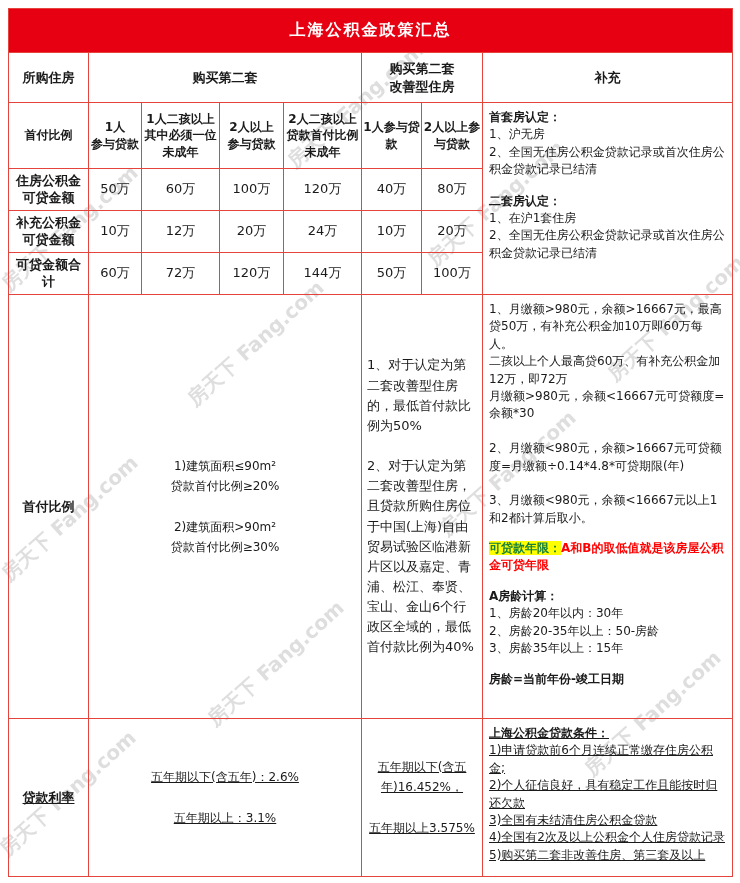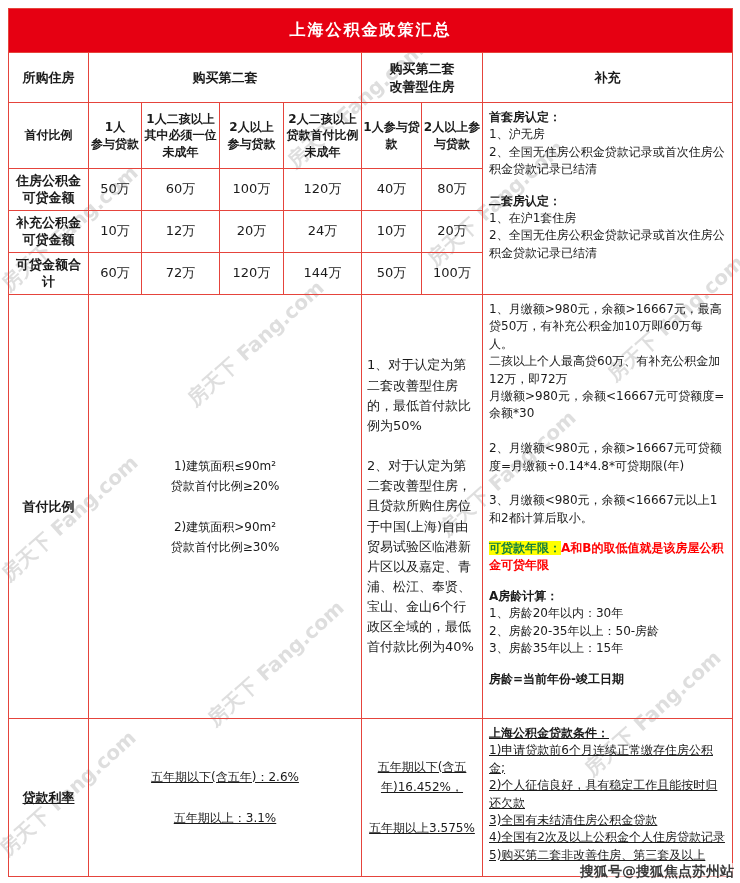--- a/index.html
+++ b/index.html
@@ -276,14 +276,13 @@
         <div class="pre">1)申请贷款前6个月连续正常缴存住房公积金;
 2)个人征信良好，具有稳定工作且能按时归还欠款
 3)全国有未结清住房公积金贷款
 4)全国有2次及以上公积金个人住房贷款记录
 5)购买第二套非改善住房、第三套及以上</div>
       </td>
     </tr>
   </tbody>
     </table>
 
-  <div class="credit">搜狐号@搜狐焦点苏州站</div>
 </div>
 
 </body></html>

